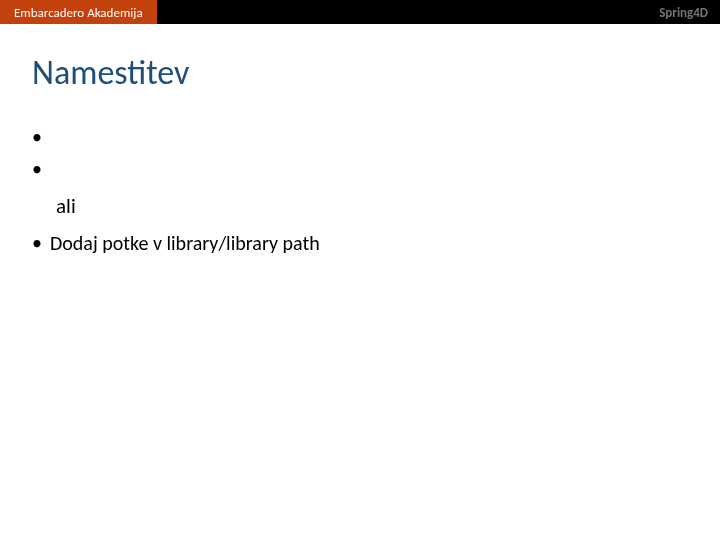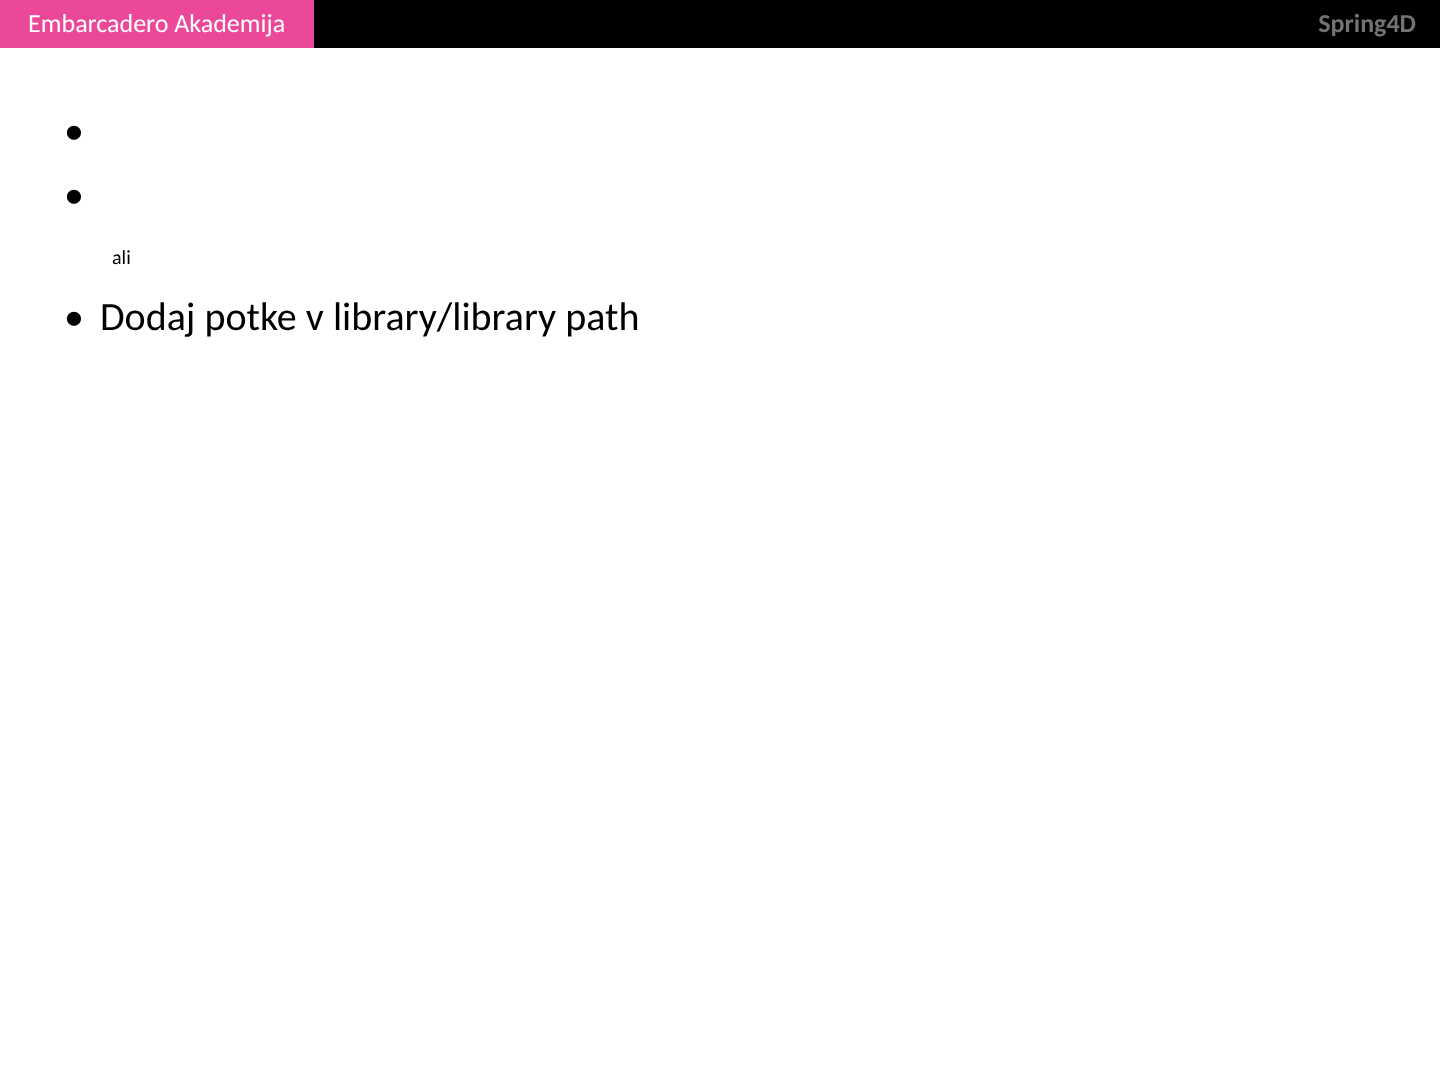--- a/index.html
+++ b/index.html
@@ -17,21 +17,21 @@
     }
     .header-bar {
       width: 100%;
       height: 24px;
       background: #000000;
       position: relative;
       display: flex;
       align-items: center;
     }
     .header-left {
-      background: #ec4899;
+      background: #c2410c;
       color: #ffffff;
       height: 24px;
       padding: 0 14px;
       display: flex;
       align-items: center;
       font-size: 13px;
       font-weight: 400;
     }
     .header-right {
       position: absolute;
@@ -63,39 +63,40 @@
       margin-right: 8px;
       line-height: 1.4;
     }
     .bullet-text {
       color: #000000;
       font-size: 20px;
       line-height: 1.4;
     }
     .sub-text {
       color: #000000;
-      font-size: 10px;
+      font-size: 21px;
       margin-left: 24px;
       margin-top: 10px;
       margin-bottom: 10px;
     }
   </style>
 </head>
 <body>
 
 <div class="header-bar">
   <div class="header-left">
     <span>Embarcadero Akademija</span>
   </div>
   <div class="header-right">
     <span>Spring4D</span>
   </div>
 </div>
 
 <div class="content">
+  <h1 class="slide-title">Namestitev</h1>
 
   <ul class="bullet-list">
     <li class="bullet-item">
       <span class="bullet-marker">•</span>
     </li>
     <li class="bullet-item">
       <span class="bullet-marker">•</span>
     </li>
   </ul>
 

